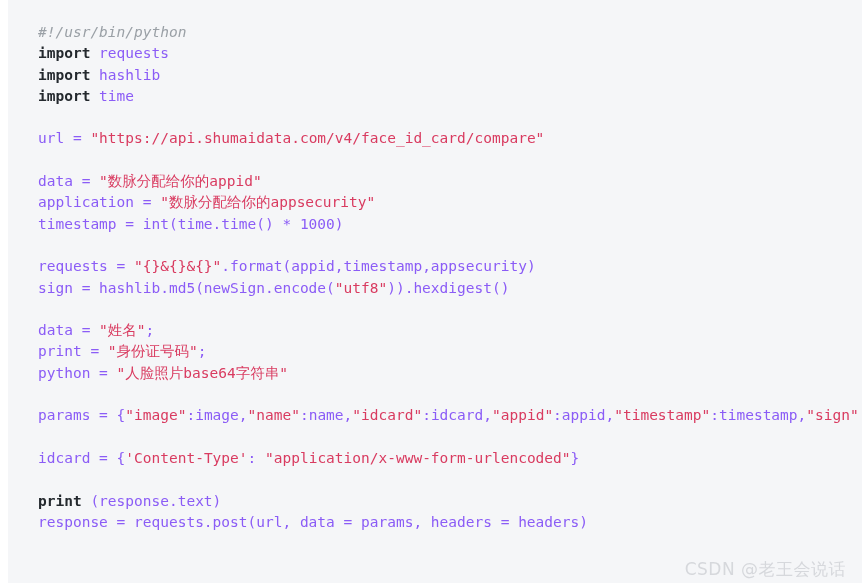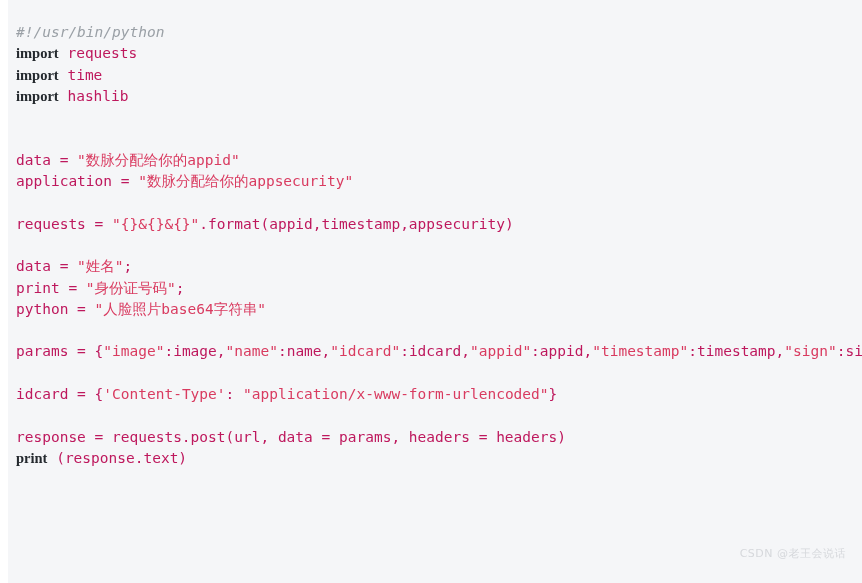--- a/index.html
+++ b/index.html
@@ -30,80 +30,83 @@
     left: 0;
     top: 0;
     width: 8px;
     height: 583px;
     background: #ffffff;
   }
 
   #code-block {
     position: relative;
     margin: 0;
-    padding: 0 0 0 16px;
+    padding: 0 0 0 38px;
     font-family: "DejaVu Sans Mono", "Liberation Mono", monospace;
     font-size: 14.5px;
     line-height: 21.3px;
     white-space: pre;
     color: #3f3f46;
     letter-spacing: 0px;
   }
 
   .code-line {
     display: block;
     min-height: 21.3px;
     white-space: pre;
   }
   .code-line.blank {
     height: 21.3px;
   }
 
   
-  .tok-plain   { color: #be185d; }
+  .tok-plain   { color: #8b5cf6; }
   .tok-comment { color: #9aa0a6; font-style: italic; }
-  .tok-keyword { color: #24292e; font-weight: bold; font-family: Liberation Serif, serif; }
+  .tok-keyword { color: #24292e; font-weight: bold; }
   .tok-string  { color: #d93b60; }
 
   #watermark {
     position: absolute;
     right: 16px;
-    bottom: 22px;
+    bottom: 2px;
     font-family: "DejaVu Sans", "Liberation Sans", sans-serif;
-    font-size: 11px;
+    font-size: 17px;
     color: #d6d8dc;
     letter-spacing: 0.5px;
     white-space: nowrap;
     user-select: none;
   }
 </style>
 </head>
 <body>
 
 <div id="code-viewer">
 
   <div id="gutter-strip"></div>
 
   <pre id="code-block"><span class="code-line"><span class="tok-comment">#!/usr/bin/python</span>
 </span><span class="code-line"><span class="tok-keyword">import</span><span class="tok-plain"> requests</span>
+</span><span class="code-line"><span class="tok-keyword">import</span><span class="tok-plain"> hashlib</span>
 </span><span class="code-line"><span class="tok-keyword">import</span><span class="tok-plain"> time</span>
-</span><span class="code-line"><span class="tok-keyword">import</span><span class="tok-plain"> hashlib</span>
 </span><span class="code-line blank">
+</span><span class="code-line"><span class="tok-plain">url = </span><span class="tok-string">"https://api.shumaidata.com/v4/face_id_card/compare"</span>
 </span><span class="code-line blank">
 </span><span class="code-line"><span class="tok-plain">data = </span><span class="tok-string">"数脉分配给你的appid"</span>
 </span><span class="code-line"><span class="tok-plain">application = </span><span class="tok-string">"数脉分配给你的appsecurity"</span>
+</span><span class="code-line"><span class="tok-plain">timestamp = int(time.time() * 1000)</span>
 </span><span class="code-line blank">
 </span><span class="code-line"><span class="tok-plain">requests = </span><span class="tok-string">"{}&amp;{}&amp;{}"</span><span class="tok-plain">.format(appid,timestamp,appsecurity)</span>
+</span><span class="code-line"><span class="tok-plain">sign = hashlib.md5(newSign.encode(</span><span class="tok-string">"utf8"</span><span class="tok-plain">)).hexdigest()</span>
 </span><span class="code-line blank">
 </span><span class="code-line"><span class="tok-plain">data = </span><span class="tok-string">"姓名"</span><span class="tok-plain">;</span>
 </span><span class="code-line"><span class="tok-plain">print = </span><span class="tok-string">"身份证号码"</span><span class="tok-plain">;</span>
 </span><span class="code-line"><span class="tok-plain">python = </span><span class="tok-string">"人脸照片base64字符串"</span>
 </span><span class="code-line blank">
 </span><span class="code-line"><span class="tok-plain">params = {</span><span class="tok-string">"image"</span><span class="tok-plain">:image,</span><span class="tok-string">"name"</span><span class="tok-plain">:name,</span><span class="tok-string">"idcard"</span><span class="tok-plain">:idcard,</span><span class="tok-string">"appid"</span><span class="tok-plain">:appid,</span><span class="tok-string">"timestamp"</span><span class="tok-plain">:timestamp,</span><span class="tok-string">"sign"</span><span class="tok-plain">:sign}</span>
 </span><span class="code-line blank">
 </span><span class="code-line"><span class="tok-plain">idcard = {</span><span class="tok-string">'Content-Type'</span><span class="tok-plain">: </span><span class="tok-string">"application/x-www-form-urlencoded"</span><span class="tok-plain">}</span>
 </span><span class="code-line blank">
-</span><span class="code-line"><span class="tok-plain">response = requests.post(url, data = params, headers = headers)</span>
-</span><span class="code-line"><span class="tok-keyword">print</span><span class="tok-plain"> (response.text)</span></span></pre>
+</span><span class="code-line"><span class="tok-keyword">print</span><span class="tok-plain"> (response.text)</span></span><span class="code-line"><span class="tok-plain">response = requests.post(url, data = params, headers = headers)</span>
+</span></pre>
 
   <div id="watermark">CSDN @老王会说话</div>
 
 </div>
 
 </body></html>

